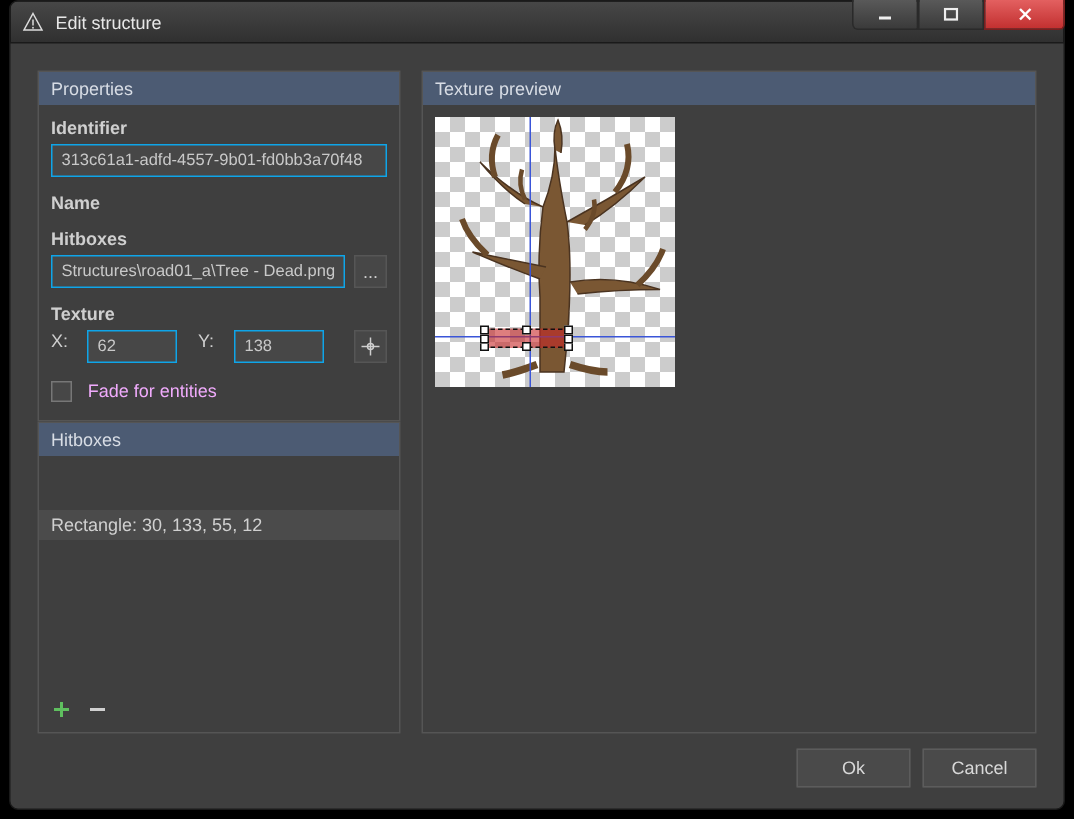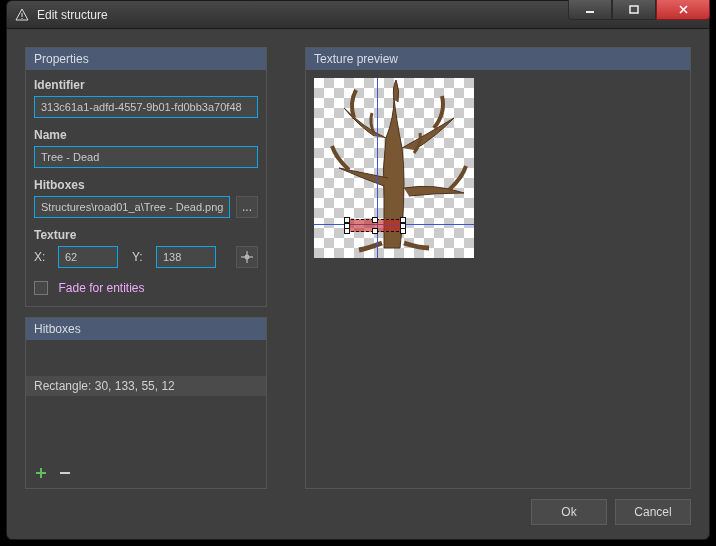--- a/index.html
+++ b/index.html
@@ -24,34 +24,34 @@
   .winbtn svg   { display:block; }
 
   
   .client { position:absolute; left:6px; right:6px; top:28px; bottom:6px;
             background:#3f3f3f; border:1px solid #1a1a1a;
             border-bottom-left-radius:6px; border-bottom-right-radius:6px; }
 
   .columns { position:absolute; left:18px; top:18px; right:18px; bottom:50px; display:flex; gap:14px; }
 
   
-  .col-left  { width: 242px; display:flex; flex-direction:column; gap:10px; }
-  .col-right { flex:1;margin-left:24px; }
+  .col-left  { width: 242px; display:flex; flex-direction:column; }
+  .col-right { flex:1; }
 
   .panel      { background:#3f3f3f; border:1px solid #555; }
   .panel-hd   { background:#4c5b73; color:#d8dde5; font-size:12px; padding:4px 8px; }
   .panel-bd   { padding:8px; }
 
   
   .lbl        { color:#cfcfcf; font-size:12px; font-weight:600; margin-bottom:4px; display:block; }
   .field-row  { margin-bottom:10px; }
   .input      { width:100%; height:22px; background:#474747; border:1px solid #0ea5e9;
                color:#c9c9c9; font-size:11px; padding:0 6px; }
   .input.small{ width:60px; }
-  .row-flex   { display:flex; align-items:center; gap:6px; }
+  .row-flex   { display:flex; gap:6px; }
   .axis-lbl   { color:#cfcfcf; font-size:12px; width:18px; }
   .iconbtn    { width:22px; height:22px; background:#474747; border:1px solid #565656;
                display:flex; align-items:center; justify-content:center; color:#cfcfcf; font-size:12px; }
   .chk        { width:14px; height:14px; border:1px solid #777; background:#474747; display:inline-block; margin-right:6px; vertical-align:middle; }
   .chk-lbl    { color:#f0abfc; font-size:12px; vertical-align:middle; }
 
   
   .hitbox-panel .panel-bd { padding:0; }
   .hitbox-list { height:100px; background:#3f3f3f; }
   .hitbox-row  { background:#4b4b4b; color:#d0d0d0; font-size:12px; padding:3px 8px; }
@@ -124,21 +124,20 @@
           <div class="panel-hd">Properties</div>
           <div class="panel-bd">
 
             <div class="field-row">
               <span class="lbl">Identifier</span>
               <input class="input" value="313c61a1-adfd-4557-9b01-fd0bb3a70f48" style="">
             </div>
 
             <div class="field-row">
               <span class="lbl">Name</span>
-              <input class="input" value="Tree - Dead" style="">
             </div>
 
             <div class="field-row">
               <span class="lbl">Hitboxes</span>
               <div class="row-flex">
                 <input class="input" style="flex: 1 1 0%;" value="Structures\road01_a\Tree - Dead.png">
                 <button class="iconbtn">...</button>
               </div>
             </div>
 

